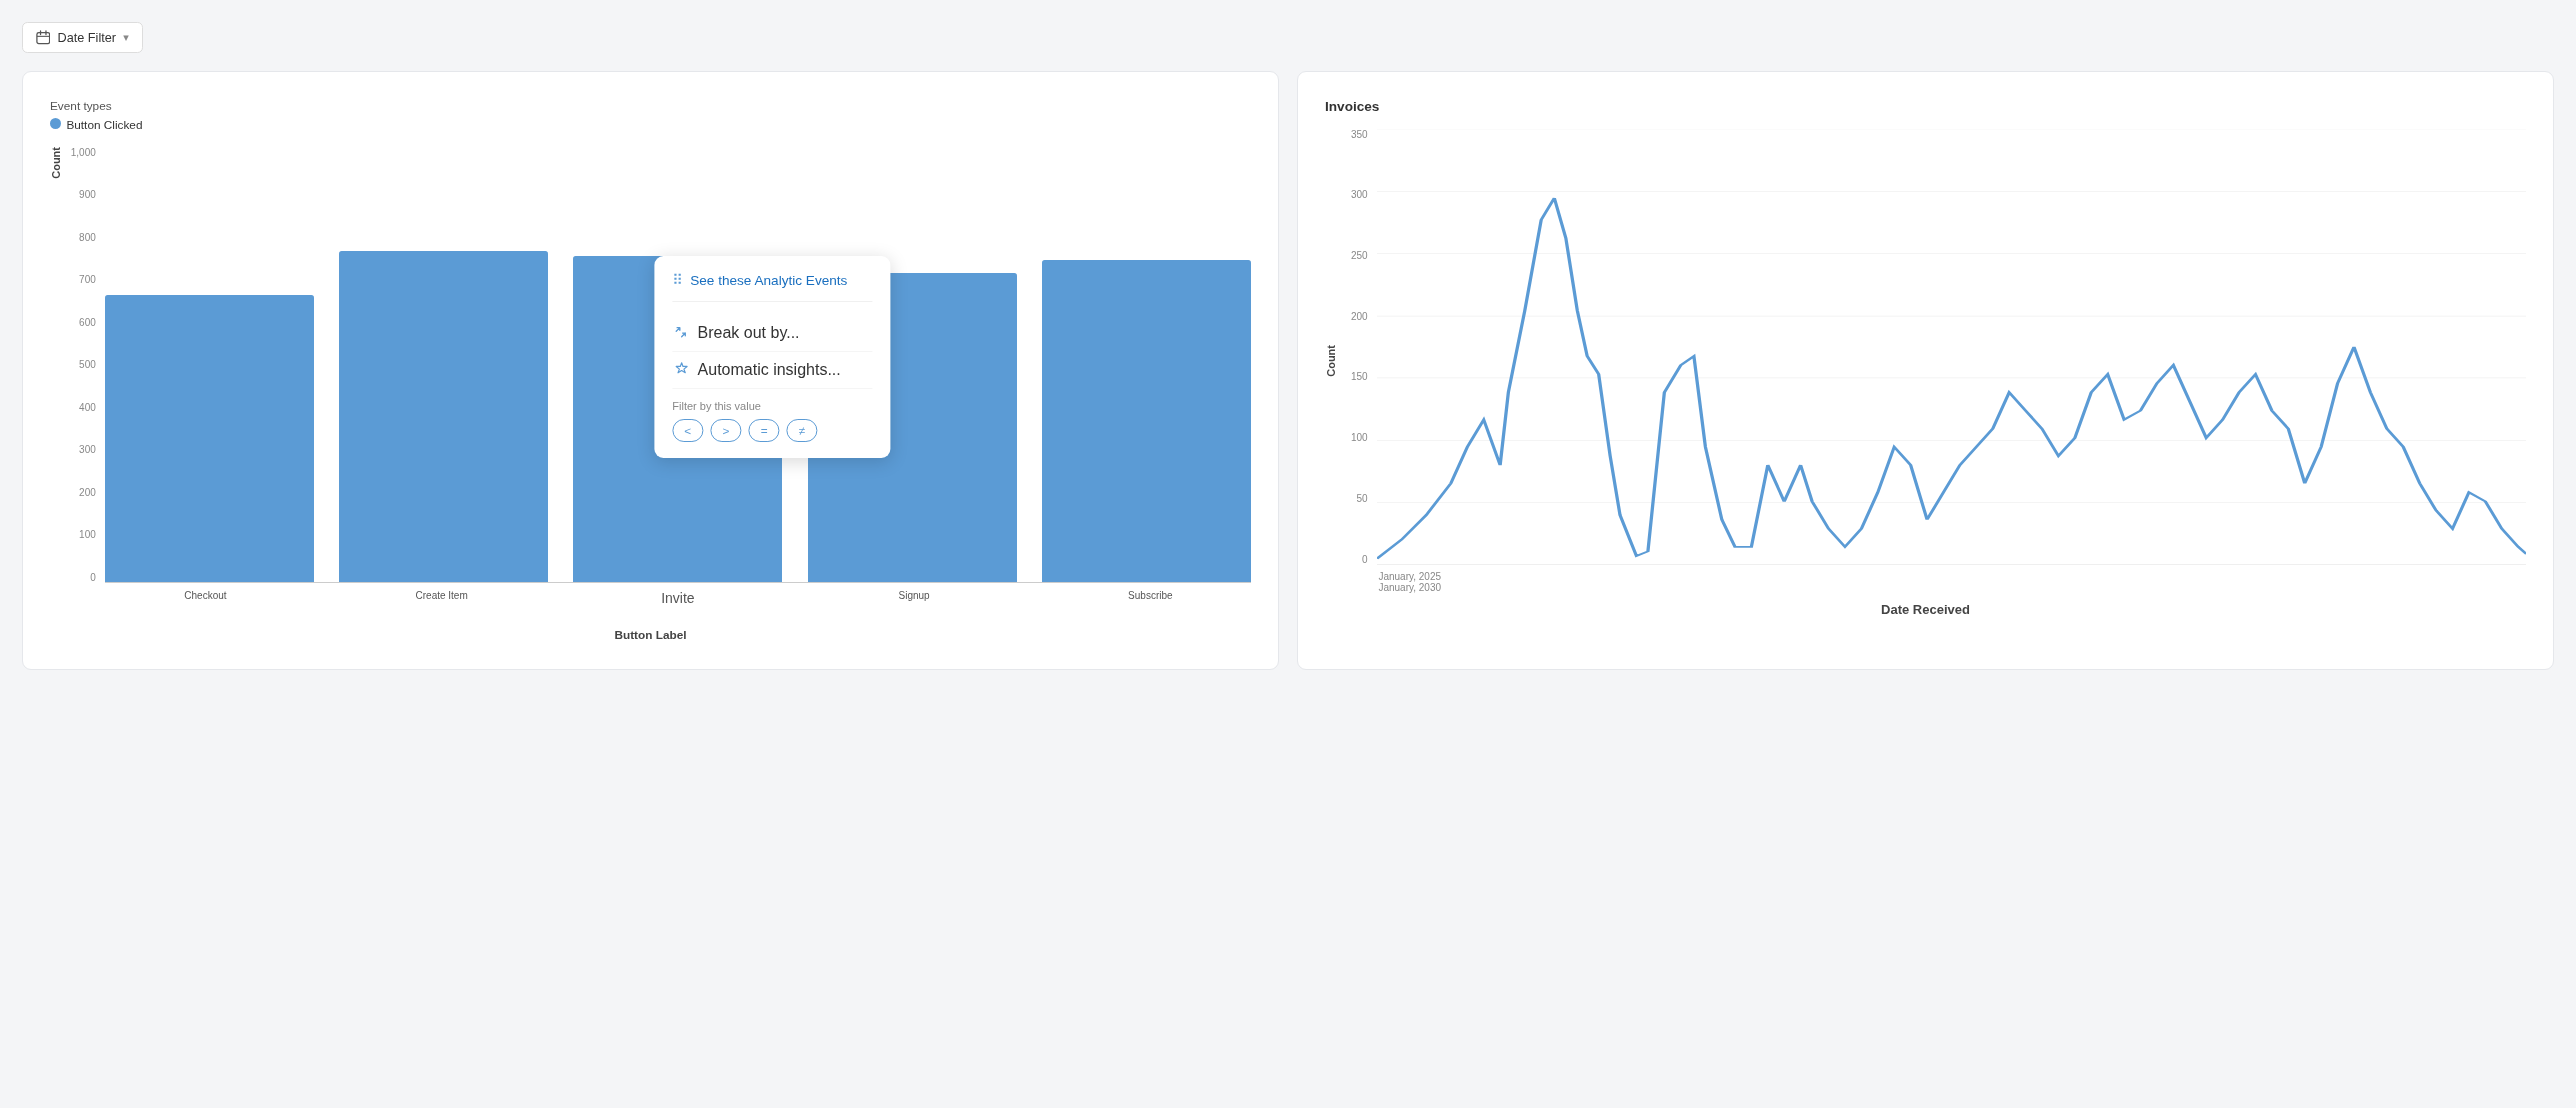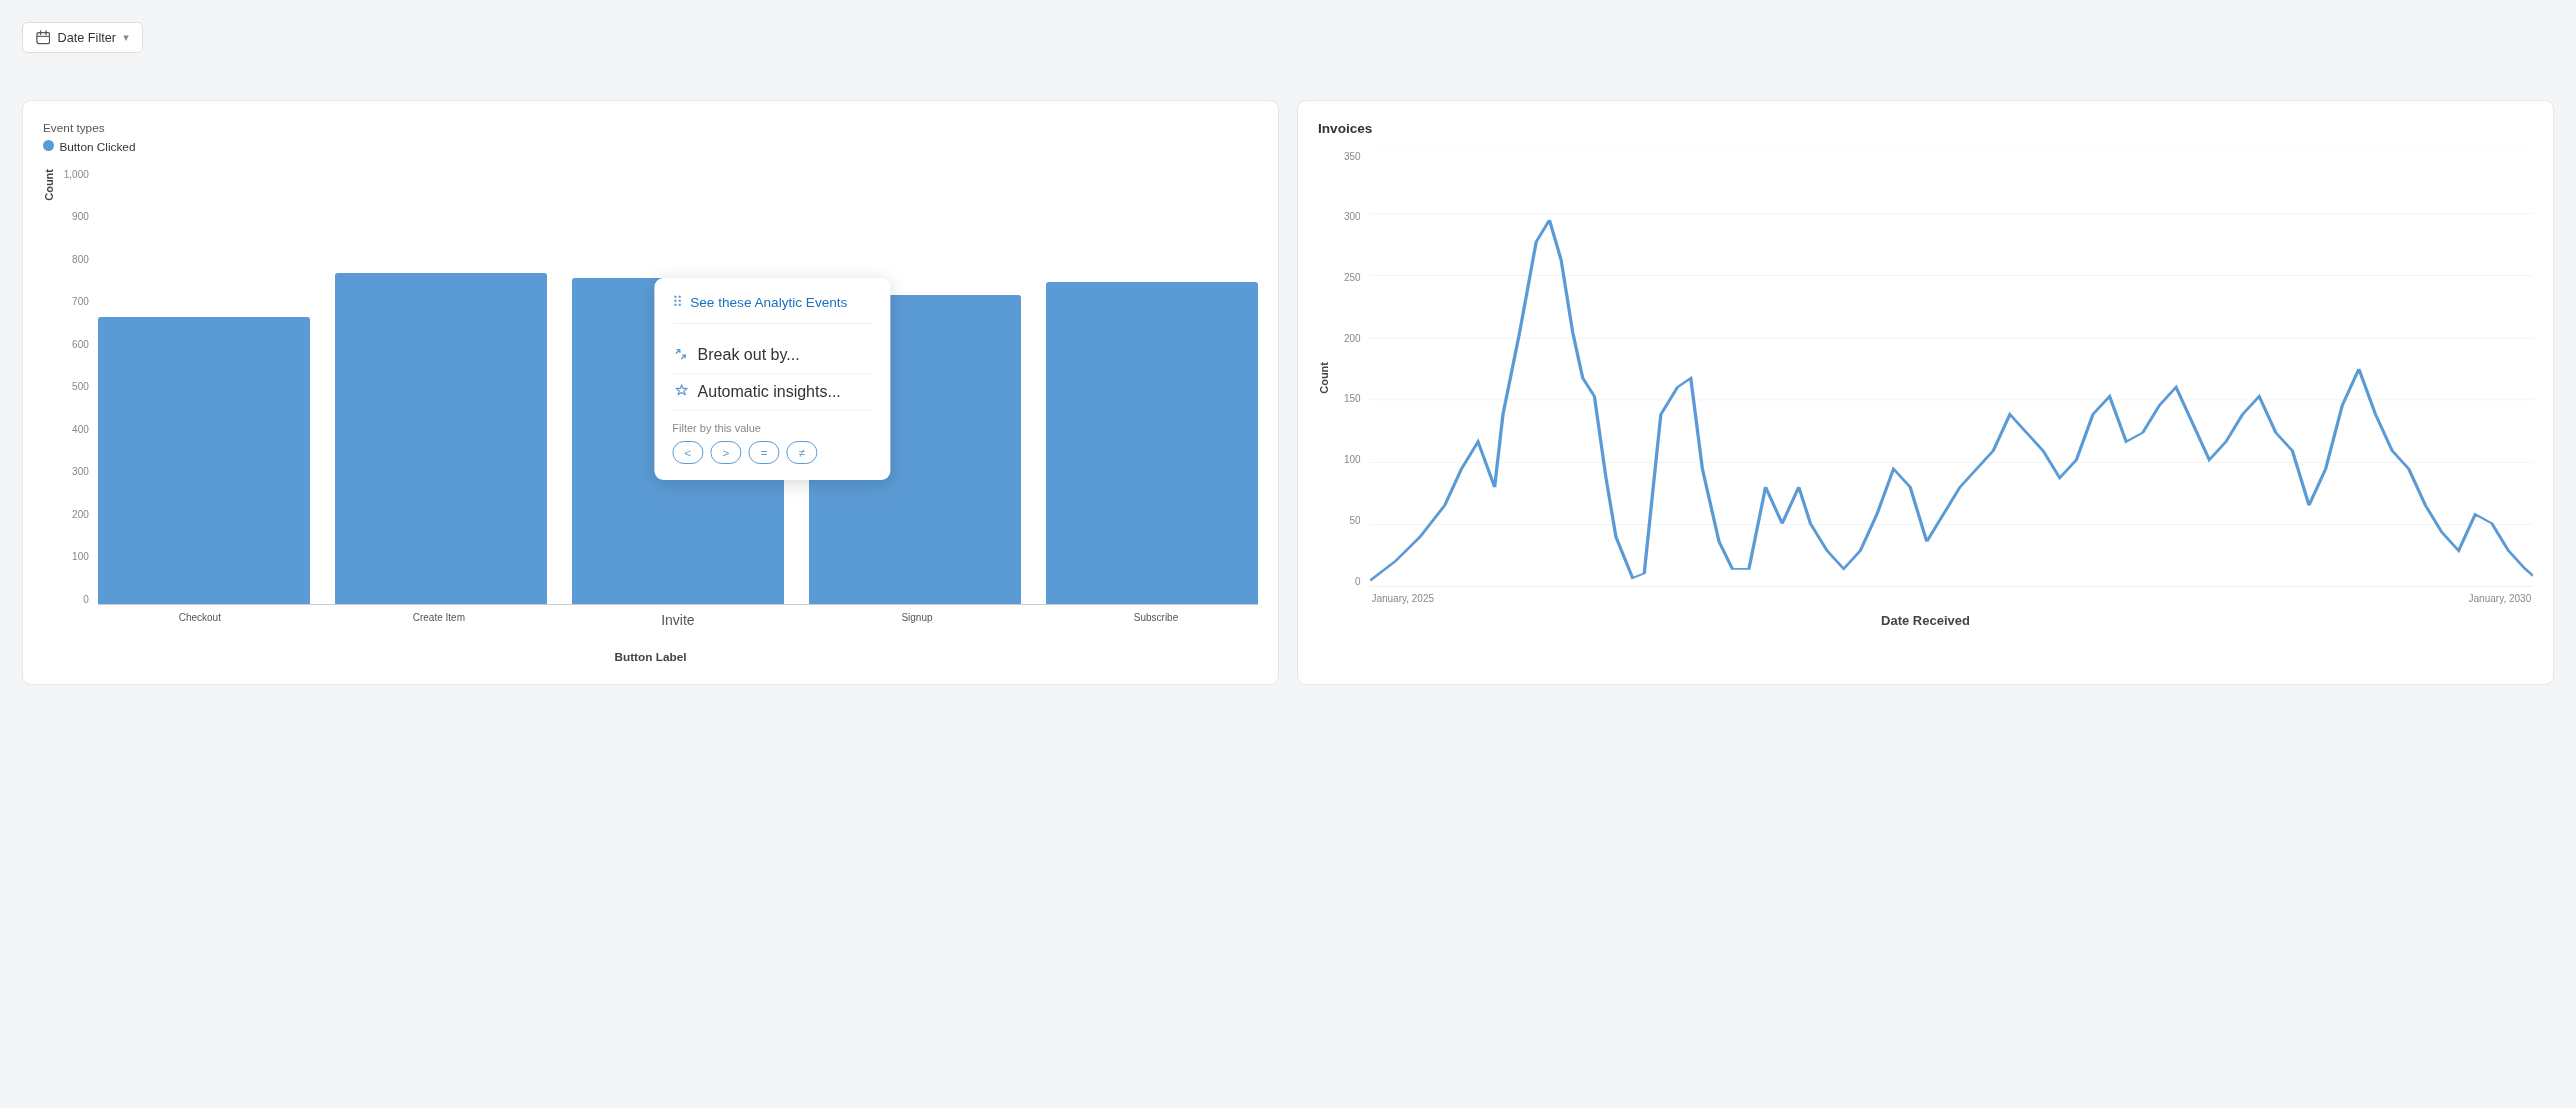--- a/index.html
+++ b/index.html
@@ -32,23 +32,22 @@
     .charts-row {
       display: grid;
       grid-template-columns: 1fr 1fr;
       gap: 18px;
     }
 
     .chart-card {
       background: #fff;
       border-radius: 9px;
       border: 0.9px solid #e5e7eb;
-      padding: 20px;
+      padding: 27px;
       position: relative;
-      margin-top: 29px;
     }
 
     .event-types-label {
       font-size: 11.8px;
       color: #555;
       margin-bottom: 5.4px;
     }
 
     .legend-item {
       display: flex;
@@ -469,21 +468,21 @@
               645,420
               655,440
               665,400
               675,410
               685,440
               695,460
               700,468
             "></polyline>
         </svg>
         
-        <div style="display:flex; justify-content:space-between; margin-top:3.6px; font-size:10px; color:#888; padding: 0 1.8px;">
+        <div style="display:flex; justify-content:space-between; margin-top:3.6px; font-size:10px; color:#888; padding: 0 1.8px; flex-direction: column;">
           <span>January, 2025</span>
           <span>January, 2030</span>
         </div>
       </div>
     </div>
     <div class="line-x-title">Date Received</div>
   </div>
 </div>
 
 

